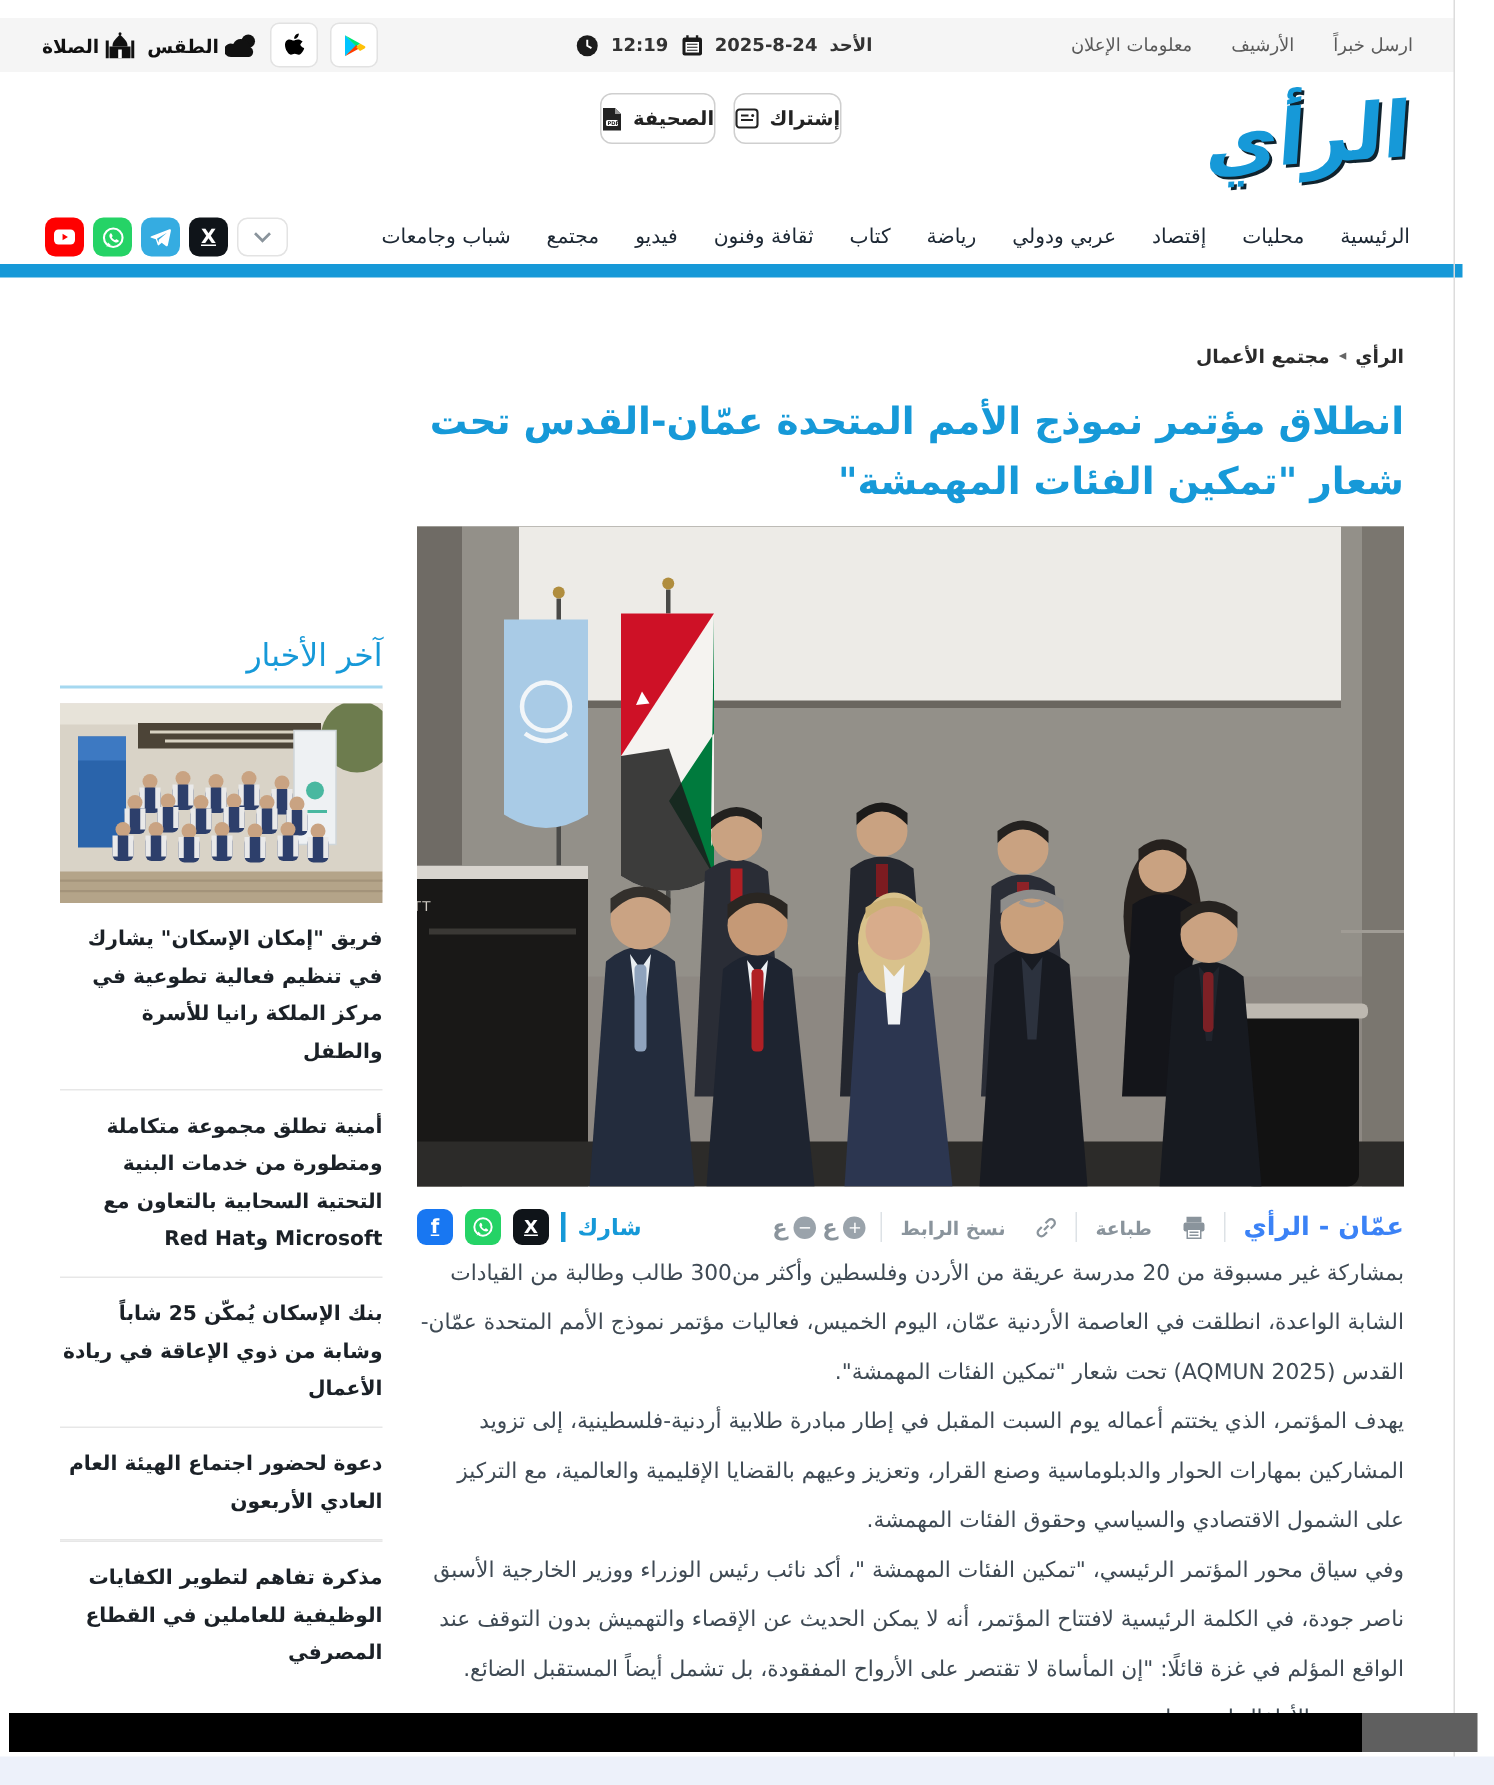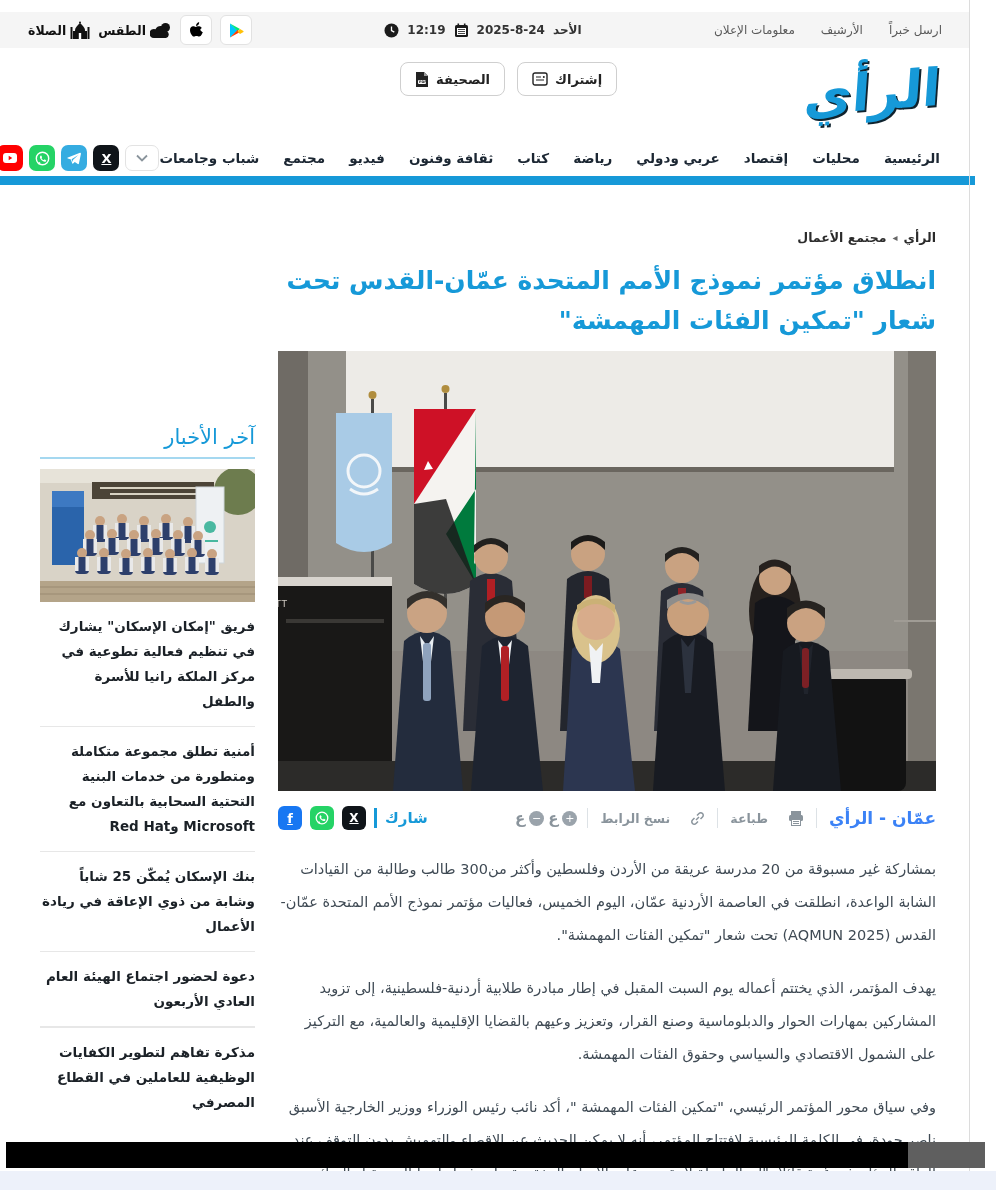--- a/index.html
+++ b/index.html
@@ -21,29 +21,29 @@
               display:flex; align-items:center; justify-content:center; }
   .mini-ic { display:inline-flex; }
 
   
   .header { left:0; top:48px; width:970px; height:92px; background:#fff; }
   .logo { right:30px; top:8px; width:110px; height:72px; }
   .logo span { display:block; font-size:52px; font-weight:bold; color:#1699d8;
                transform:skewX(-8deg) rotate(-4deg); text-shadow:2px 2px 0 #10232e; line-height:70px; text-align:center;}
   .hdr-buttons { left:400px; top:14px; display:flex; gap:12px; direction:ltr; position:absolute;}
   .hdr-btn { height:34px; border:1px solid #cfcfcf; border-radius:8px; background:#fff;
-             display:flex; align-items:center; gap:7px; padding:0 14px; font-size:13px; font-weight:bold;
+             display:flex; align-items:center; gap:7px; padding:0 0; font-size:13px; font-weight:bold;
              color:#222; font-family:inherit; cursor:pointer; }
   .announce { left:60px; top:100px; font-size:13.5px; font-weight:bold; color:#e51b23; text-decoration:none; }
 
   
   .nav { left:0; top:140px; width:970px; height:36px; background:#fff;
          display:flex; align-items:center; justify-content:space-between; padding:0 30px; direction:rtl;}
   .nav-items { display:flex; gap:24px; direction:rtl; }
-  .nav-items a { font-size:13.5px; font-weight:bold; color:#1c2733; text-decoration:none; white-space:nowrap; }
+  .nav-items a { font-size:13.5px; font-weight:normal; color:#1c2733; text-decoration:none; white-space:nowrap; }
   .nav-social { display:flex; align-items:center; gap:6px; direction:ltr; }
   .sq { width:26px; height:26px; border-radius:7px; display:flex; align-items:center; justify-content:center;
         color:#fff; font-size:14px; font-weight:bold; }
   .sq svg { display:block; }
   .btn-plain { background:#fff; border:1px solid #e3e3e3; }
   .blue-bar { left:0; top:176px; width:975px; height:9px; background:#1699d8; }
   .page-edge { left:969px; top:0; width:1px; height:1172px; background:#dcdcdc; position:absolute;}
 
   
   .article { left:278px; top:230px; width:658px; position:absolute; direction:rtl; }
@@ -61,21 +61,21 @@
           border-right:1px solid #dde2e6; padding:0 12px; height:20px; background:none; font-family:inherit; cursor:pointer; border-top:none; border-bottom:none; border-left:none;}
   .fontctl { display:flex; align-items:center; gap:4px; border-right:1px solid #dde2e6; padding:0 10px; height:20px; direction:rtl;}
   .circ { width:15px; height:15px; border-radius:50%; background:#9aa3ab; color:#fff; font-size:11px; line-height:15px;
           text-align:center; display:inline-block; cursor:pointer; }
   .ayn { color:#8a949c; font-size:15px; font-weight:bold; }
   .share-box { display:flex; align-items:center; gap:8px; direction:ltr; }
   .share-label { color:#1699d8; font-weight:bold; font-size:15px; }
   .share-sep { width:3px; height:20px; background:#1699d8; }
   .share-ic { width:24px; height:24px; border-radius:6px; display:flex; align-items:center; justify-content:center; color:#fff; font-size:13px; font-weight:bold;}
 
-  .art-body p { font-size:14.5px; line-height:33px; color:#3f4a54; text-align:right; margin-top:20px; }
+  .art-body p { font-size:14.5px; line-height:33px; color:#3f4a54; text-align:right; }
 
   
   .sidebar { left:40px; top:425px; width:215px; position:absolute; direction:rtl; }
   .sb-title { color:#1699d8; font-size:21px; font-weight:normal; text-align:right; }
   .sb-underline { margin-top:8px; height:2px; background:#a5d8f0; width:100%; }
   .sb-img { margin-top:10px; width:215px; height:133px; display:block; background:#d9d3c7; }
   .sb-item { display:block; font-size:13.5px; line-height:25px; font-weight:bold; color:#1b2127;
              text-align:right; text-decoration:none; padding:12px 0; }
   .sb-div { height:1px; background:#e7e7e7; }
 

